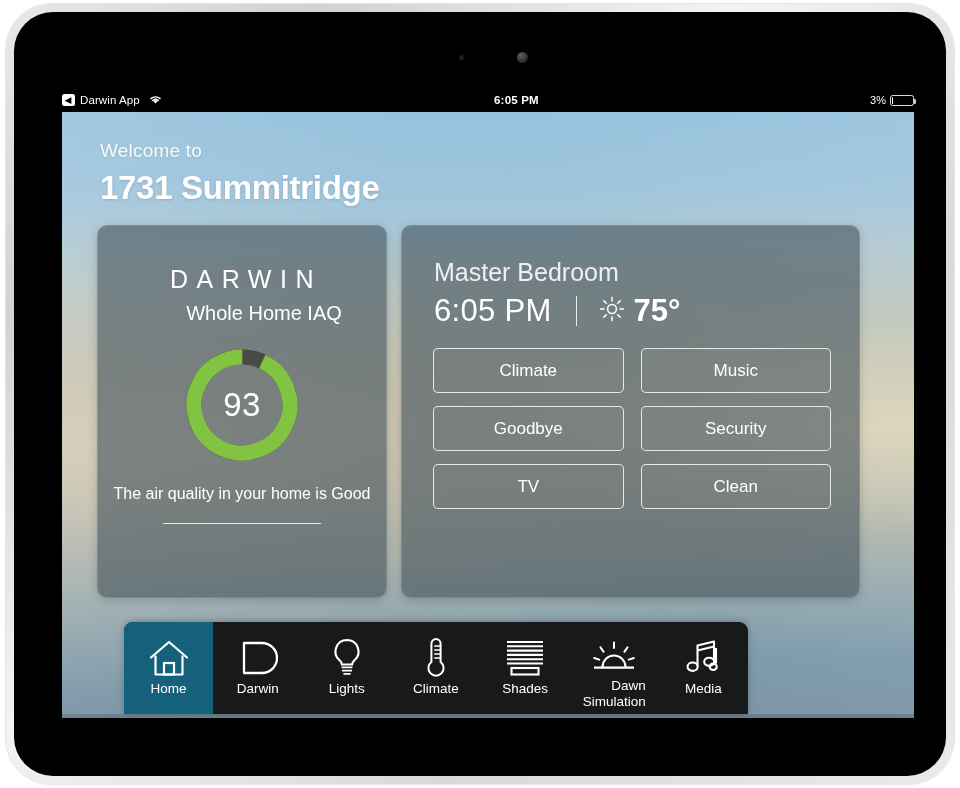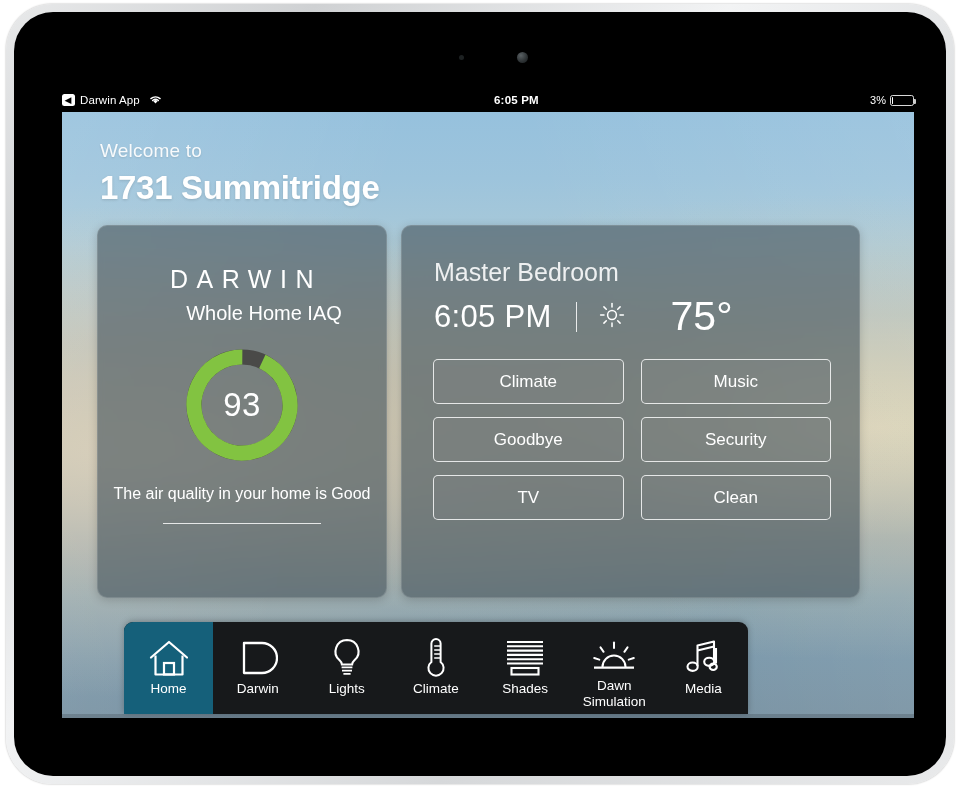--- a/index.html
+++ b/index.html
@@ -263,21 +263,21 @@
     color: #ffffff;
   }
   .room-time { font-size: 31px; font-weight: 400; letter-spacing: 0.3px; }
   .room-div {
     margin: 0 22px 0 24px;
     width: 1px;
     height: 30px;
     background: rgba(255,255,255,0.85);
   }
   .room-temp-group { display: flex; align-items: center; gap: 9px; }
-  .room-temp { font-size: 41px; font-weight: 400; margin-left: 37px; }
+  .room-temp { font-size: 31px; font-weight: 700; }
 
   .scene-grid {
     margin: 19px 28px 0 31px;
     display: grid;
     grid-template-columns: 1fr 1fr;
     gap: 13px 17px;
   }
   .scene-btn {
     height: 45px;
     border: 1px solid rgba(255,255,255,0.82);
@@ -324,21 +324,21 @@
     align-items: center;
     justify-content: center;
   }
   .nav-label {
     font-size: 13.5px;
     font-weight: 400;
     text-align: center;
     line-height: 1.15;
     margin-top: 1px;
   }
-  .nav-label.two-line { margin-top: -2px; }
+  .nav-label.two-line { margin-top: -2px; text-align: right; }
 
   
   .screen-bottom-edge {
     position: absolute;
     left: 0; right: 0; bottom: 0;
     height: 4px;
     background: rgba(20,24,28,0.18);
   }
 </style>
 </head>

